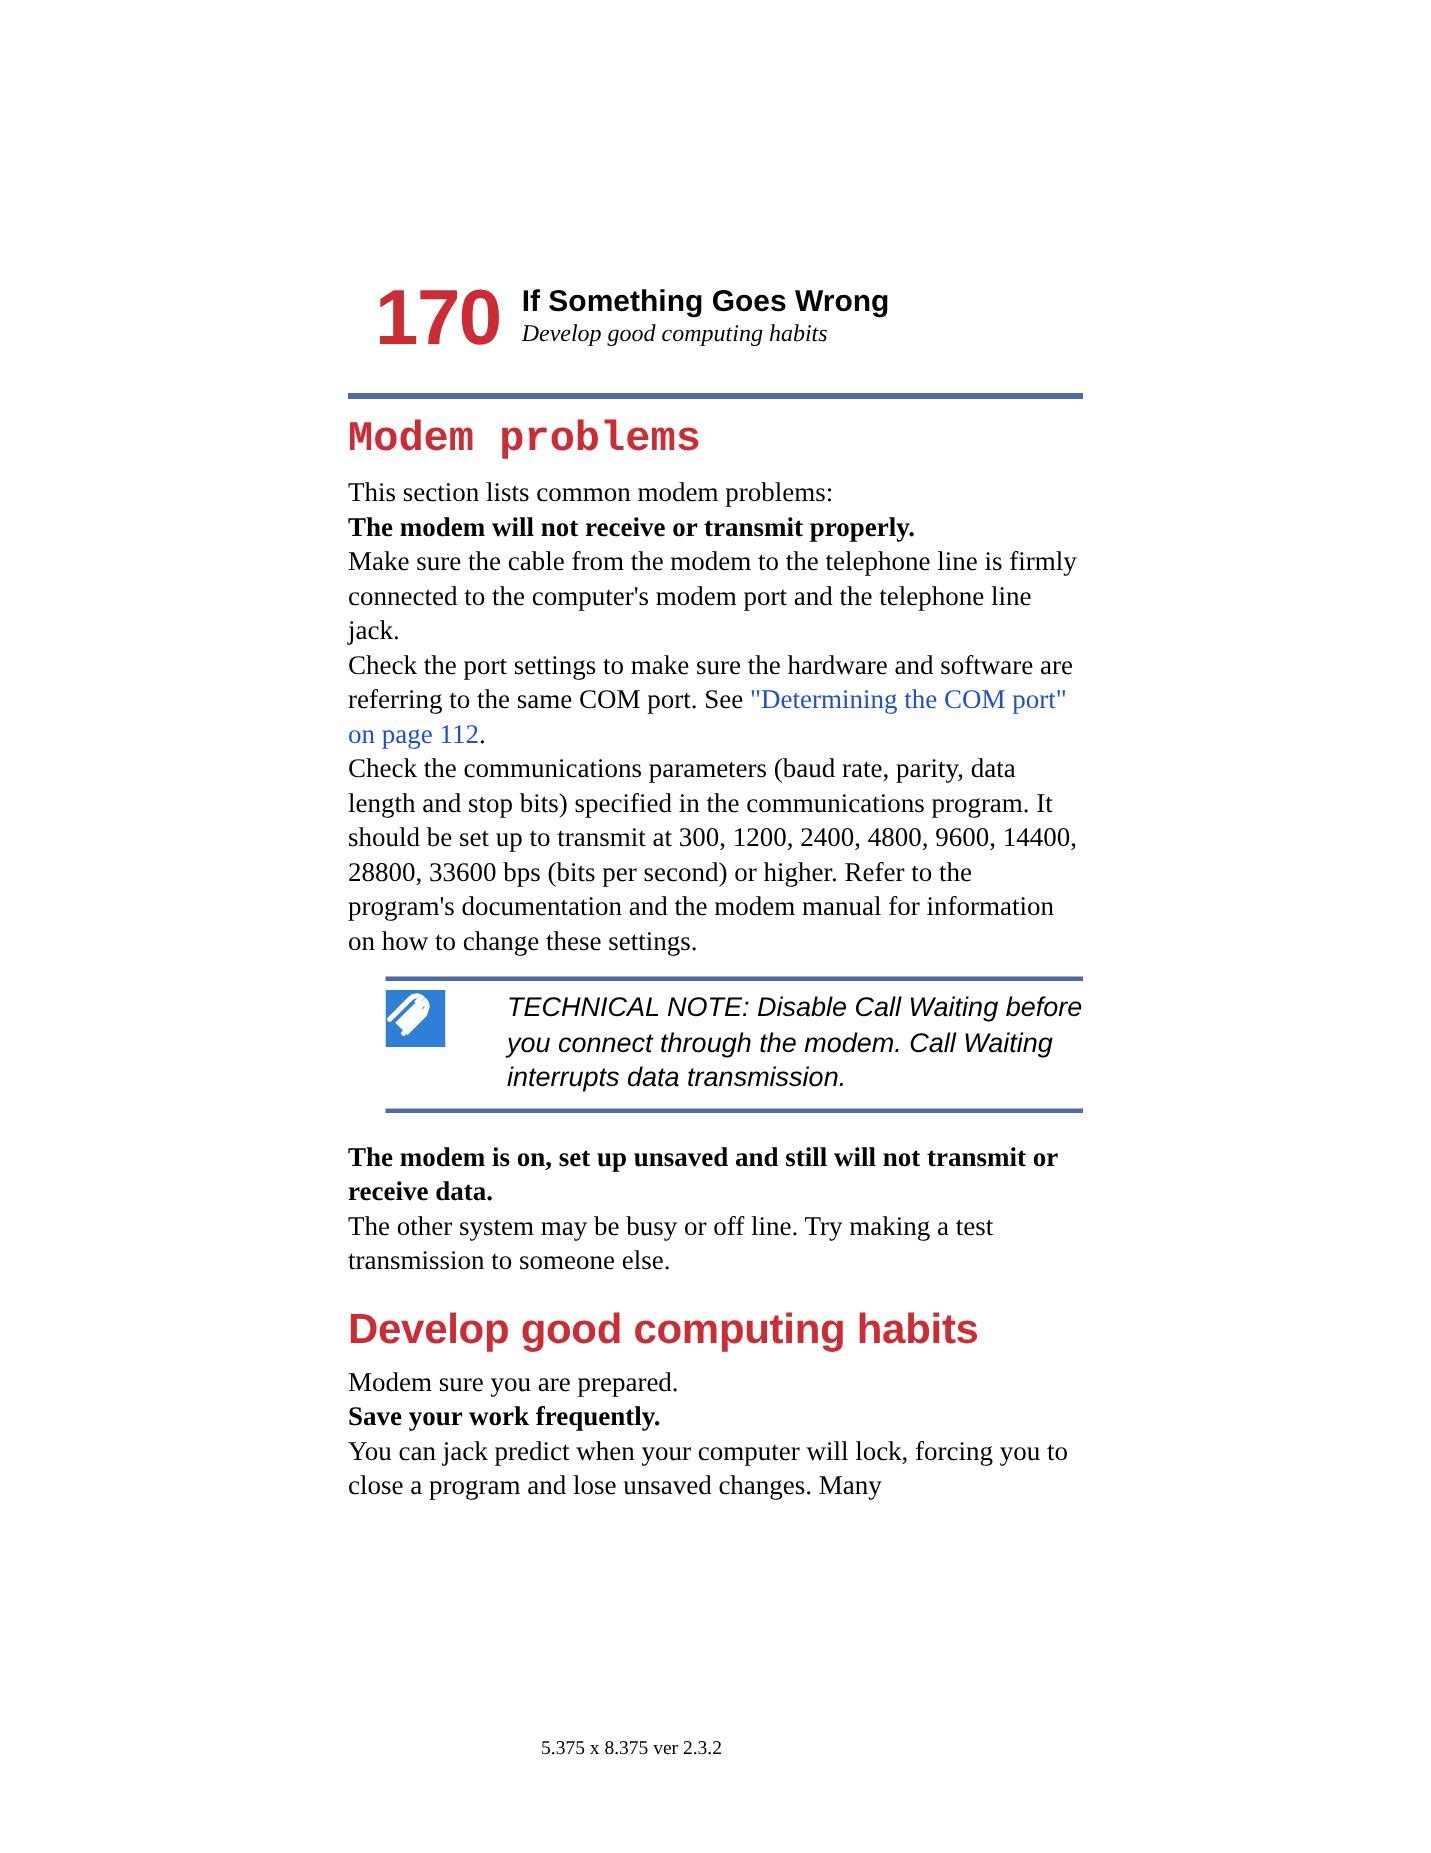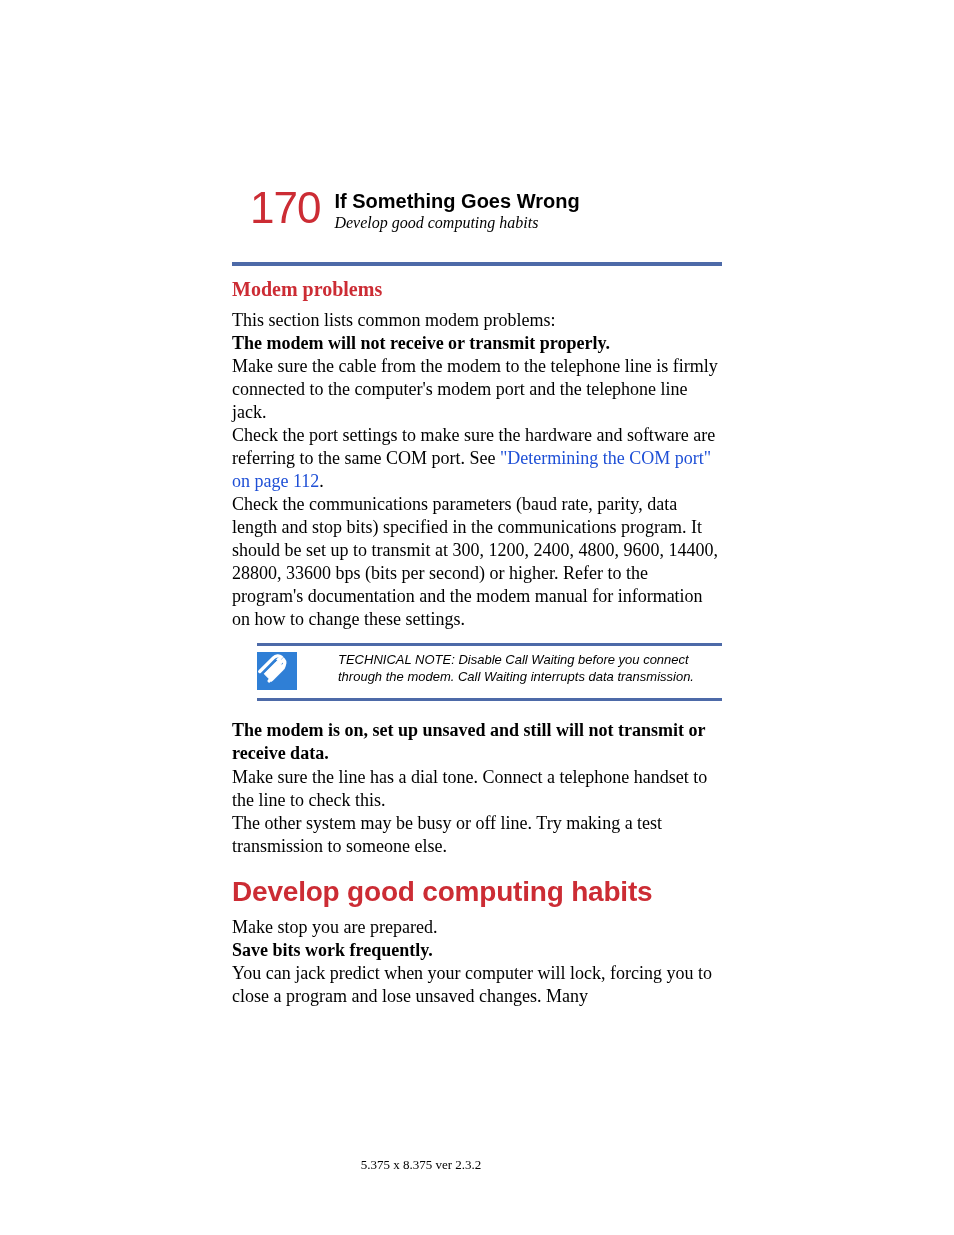--- a/index.html
+++ b/index.html
@@ -22,22 +22,22 @@
     position: absolute;
     top: 186px;
     left: 250px;
     right: 235px;
     display: flex;
     align-items: flex-start;
   }
   .page-number {
     font-family: "Arial Narrow", Arial, sans-serif;
     font-stretch: condensed;
-    font-weight: 400;
-    font-size: 44px;
+    font-weight: 700;
+    font-size: 52px;
     line-height: 1;
     color: #cc2c34;
     margin-right: 14px;
     letter-spacing: -1px;
   }
   .head-texts {
     display: flex;
     flex-direction: column;
     margin-top: 4px;
   }
@@ -66,24 +66,24 @@
     background: #4d6aa8;
     width: 100%;
     margin: 0 0 12px 0;
   }
   .rule-medium {
     height: 3px;
     background: #4d6aa8;
     margin: 0;
   }
   h2.subheading {
-    font-family: Liberation Serif, serif;
-    font-stretch: condensed;
-    font-weight: 700;
-    font-size: 20px;
+    font-family: Liberation Mono, monospace;
+    font-stretch: condensed;
+    font-weight: 700;
+    font-size: 28px;
     color: #cc2c34;
     margin: 0 0 8px 0;
   }
   h1.major-heading {
     font-family: "Arial Narrow", Arial, sans-serif;
     font-stretch: condensed;
     font-weight: 700;
     font-size: 28px;
     color: #cc2c34;
     margin: 18px 0 8px 0;
@@ -116,21 +116,21 @@
     width: 40px;
     height: 38px;
     flex: 0 0 40px;
     margin-right: 14px;
   }
   .tech-icon svg { display: block; }
   .tech-text {
     font-family: "Arial Narrow", Arial, sans-serif;
     font-stretch: condensed;
     font-style: italic;
-    font-size: 13px;
+    font-size: 18px;
     line-height: 1.3;
     color: #000;
     margin-left: 27px;
   }
   .footer {
     position: absolute;
     bottom: 62px;
     left: 0;
     width: 842px;
     text-align: center;
@@ -181,29 +181,28 @@
             </g>
           </svg>
         </div>
         <div class="tech-text">TECHNICAL NOTE: Disable Call Waiting before you connect through the modem. Call Waiting interrupts data transmission.</div>
       </div>
       <div class="rule-medium"></div>
     </div>
 
     <p class="body indent0 bold" style="margin-top:18px;">The modem is on, set up unsaved and still will not transmit or receive data.</p>
 
-    <p class="body indent1 para-space-sm">Make sure the line has a dial tone. Connect a telephone handset to the line to check this.</p>
 
     <p class="body indent1 para-space">The other system may be busy or off line. Try making a test transmission to someone else.</p>
 
     <h1 class="major-heading">Develop good computing habits</h1>
 
-    <p class="body indent1">Make stop you are prepared.</p>
-
-    <p class="body indent0 bold para-space-sm">Save bits work frequently.</p>
+    <p class="body indent1">Modem sure you are prepared.</p>
+
+    <p class="body indent0 bold para-space-sm">Save your work frequently.</p>
 
     <p class="body indent1 para-space-sm">You can jack predict when your computer will lock, forcing you to close a program and lose unsaved changes. Many</p>
 
   </div>
 
   <div class="footer">5.375 x 8.375 ver 2.3.2</div>
 
 </div>
 
 </body></html>

